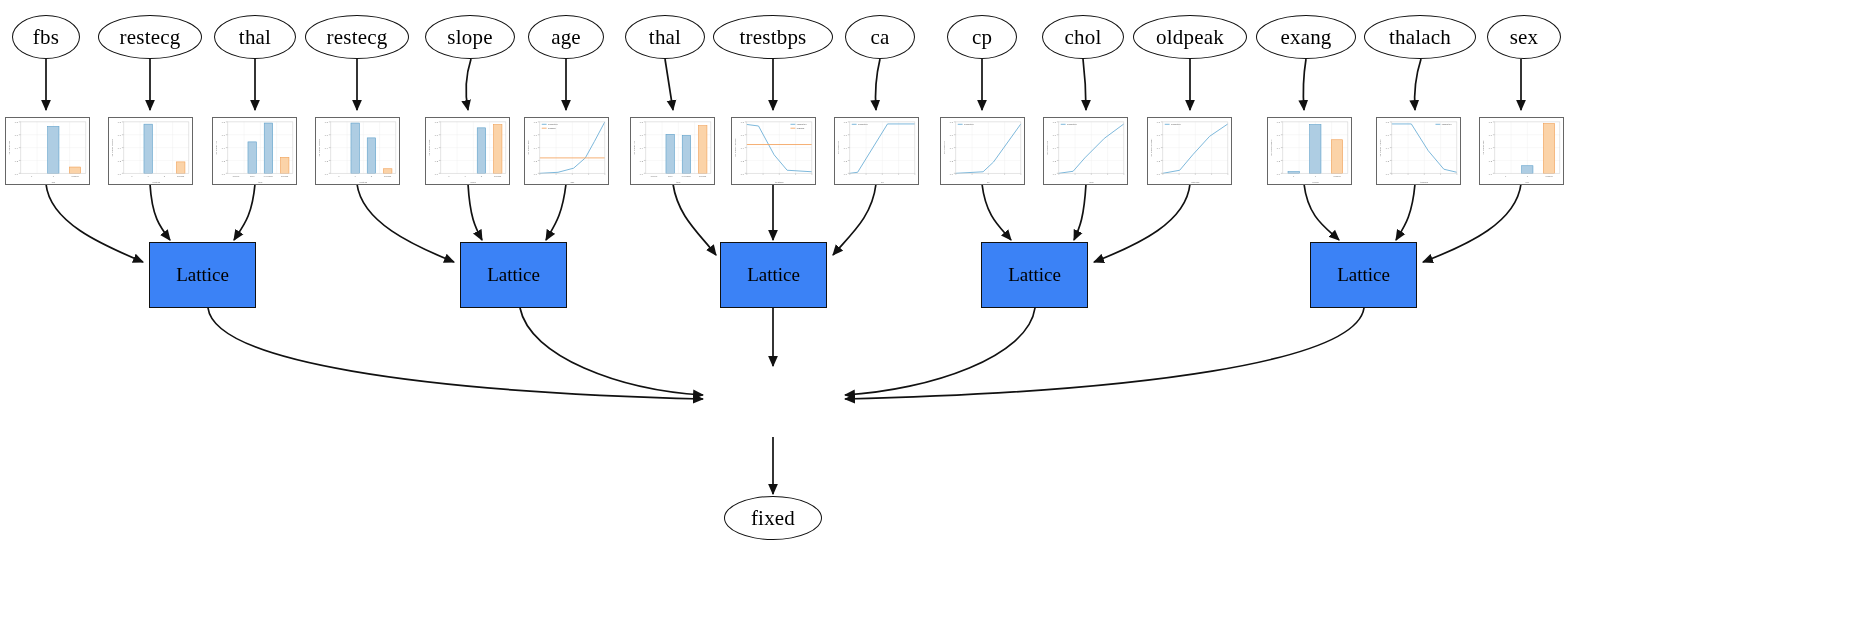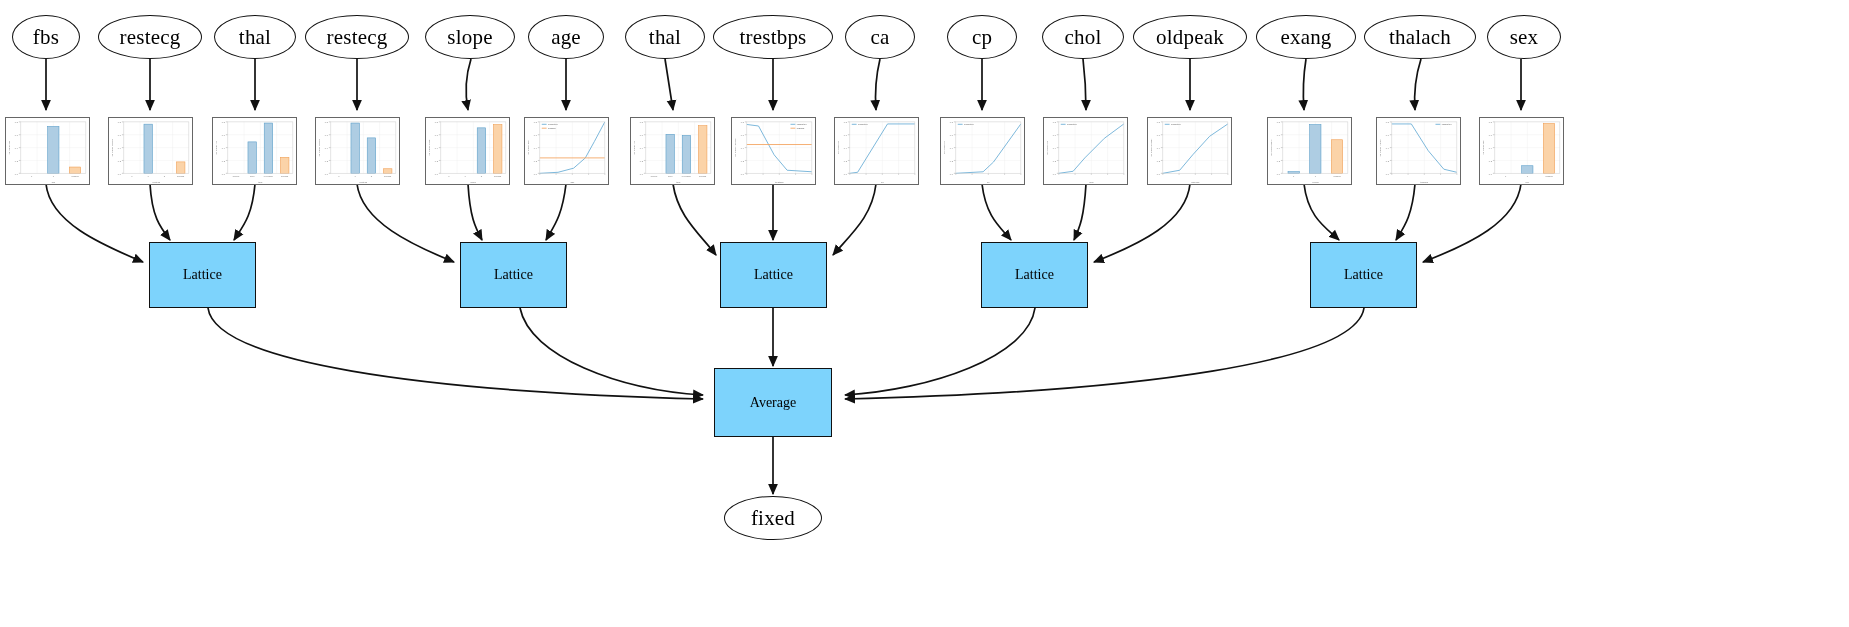--- a/index.html
+++ b/index.html
@@ -5,23 +5,23 @@
   html,body{margin:0;padding:0;background:#ffffff;}
   body{width:1849px;height:627px;position:relative;overflow:hidden;
        font-family:"Liberation Serif","DejaVu Serif",serif;color:#000;}
   #stage{position:absolute;left:0;top:0;width:1849px;height:627px;margin-top:12px;}
   svg.edges{position:absolute;left:0;top:0;width:1849px;height:627px;pointer-events:none;}
 
   
   .ellipse-node{position:absolute;border:1.6px solid #111;border-radius:50%;
       background:#fff;display:flex;align-items:center;justify-content:center;
       font-size:21px;line-height:1;letter-spacing:.2px;box-sizing:border-box;}
-  .box-node{position:absolute;border:1.7px solid #111;background:#7dd3fc;
+  .box-node{position:absolute;border:1.7px solid #111;background:#3b82f6;
       display:flex;align-items:center;justify-content:center;
-      font-size:14px;box-sizing:border-box;}
+      font-size:19px;box-sizing:border-box;}
 
   
   .calib{position:absolute;border:1.5px solid #666;background:#fff;box-sizing:border-box;}
   .calib svg{display:block;width:100%;height:100%;}
 
   .tick-lbl{font-family:"Liberation Sans","DejaVu Sans",sans-serif;fill:#7a7a7a;}
   .ax-lbl{font-family:"Liberation Sans","DejaVu Sans",sans-serif;fill:#6f6f6f;}
   .leg-lbl{font-family:"Liberation Sans","DejaVu Sans",sans-serif;fill:#5a5a5a;}
 </style>
 </head>
@@ -670,20 +670,17 @@
   <div class="box-node" style="left:720px; top:230px;width:107px;height:66px;">
     <span>Lattice</span>
     </div>
   <div class="box-node" style="left:981px; top:230px;width:107px;height:66px;">
     <span>Lattice</span>
     </div>
   <div class="box-node" style="left:1310px;top:230px;width:107px;height:66px;">
     <span>Lattice</span>
     </div>
 
-  <div class="box-node" style="left:714px;top:356px;width:118px;height:69px;">
-    <span>Average</span>
-    </div>
   <div class="ellipse-node" style="left:724px;top:484px;width:98px;height:44px;">
     <span>fixed</span>
     </div>
 
 </div>
 
 </body></html>

